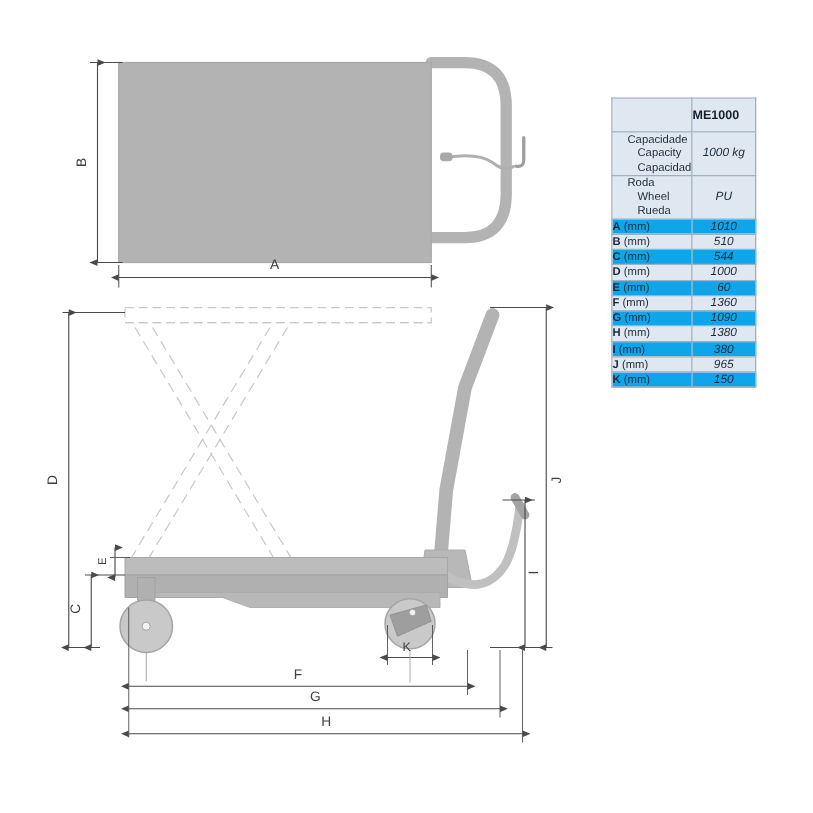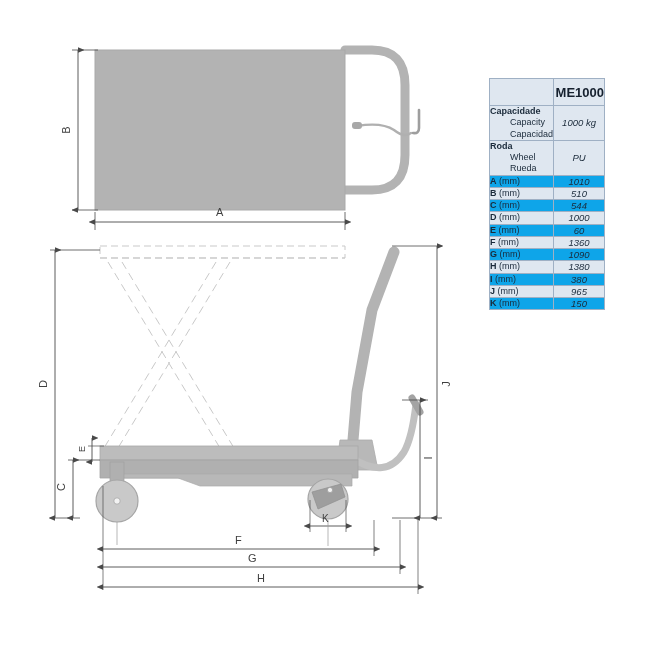--- a/index.html
+++ b/index.html
@@ -43,30 +43,30 @@
     font-style:italic;
     font-weight:normal;
     font-size:9.5px;
   }
   .row-head td{
     height:26px;
     background:#dfe7f0;
   }
   .head-blank{background:#dfe7f0;}
   .head-model{
-    text-align:right;
+    text-align:left;
     font-weight:bold;
     font-style:normal;
-    font-size:13px;
+    font-size:10px;
     color:#15202e;
     background:#dfe7f0;
   }
   .row-blue td{background:#dfe7f0;}
   .row-white td{background:#0ea5e9;}
-  .lbl-strong{font-weight:bold;display:block;}
+  .lbl-strong{font-weight:normal;display:block;margin-left:12px;}
   .lbl-norm{display:block;font-weight:normal;padding-left:20px;}
   .dim-letter{font-weight:bold;}
   .dim-unit{font-weight:normal;}
   .tall-label{padding-top:3px;padding-bottom:3px;}
 
   
   .dimtext{
     position:absolute;
     font-size:11px;
     color:#3f3f3f;

